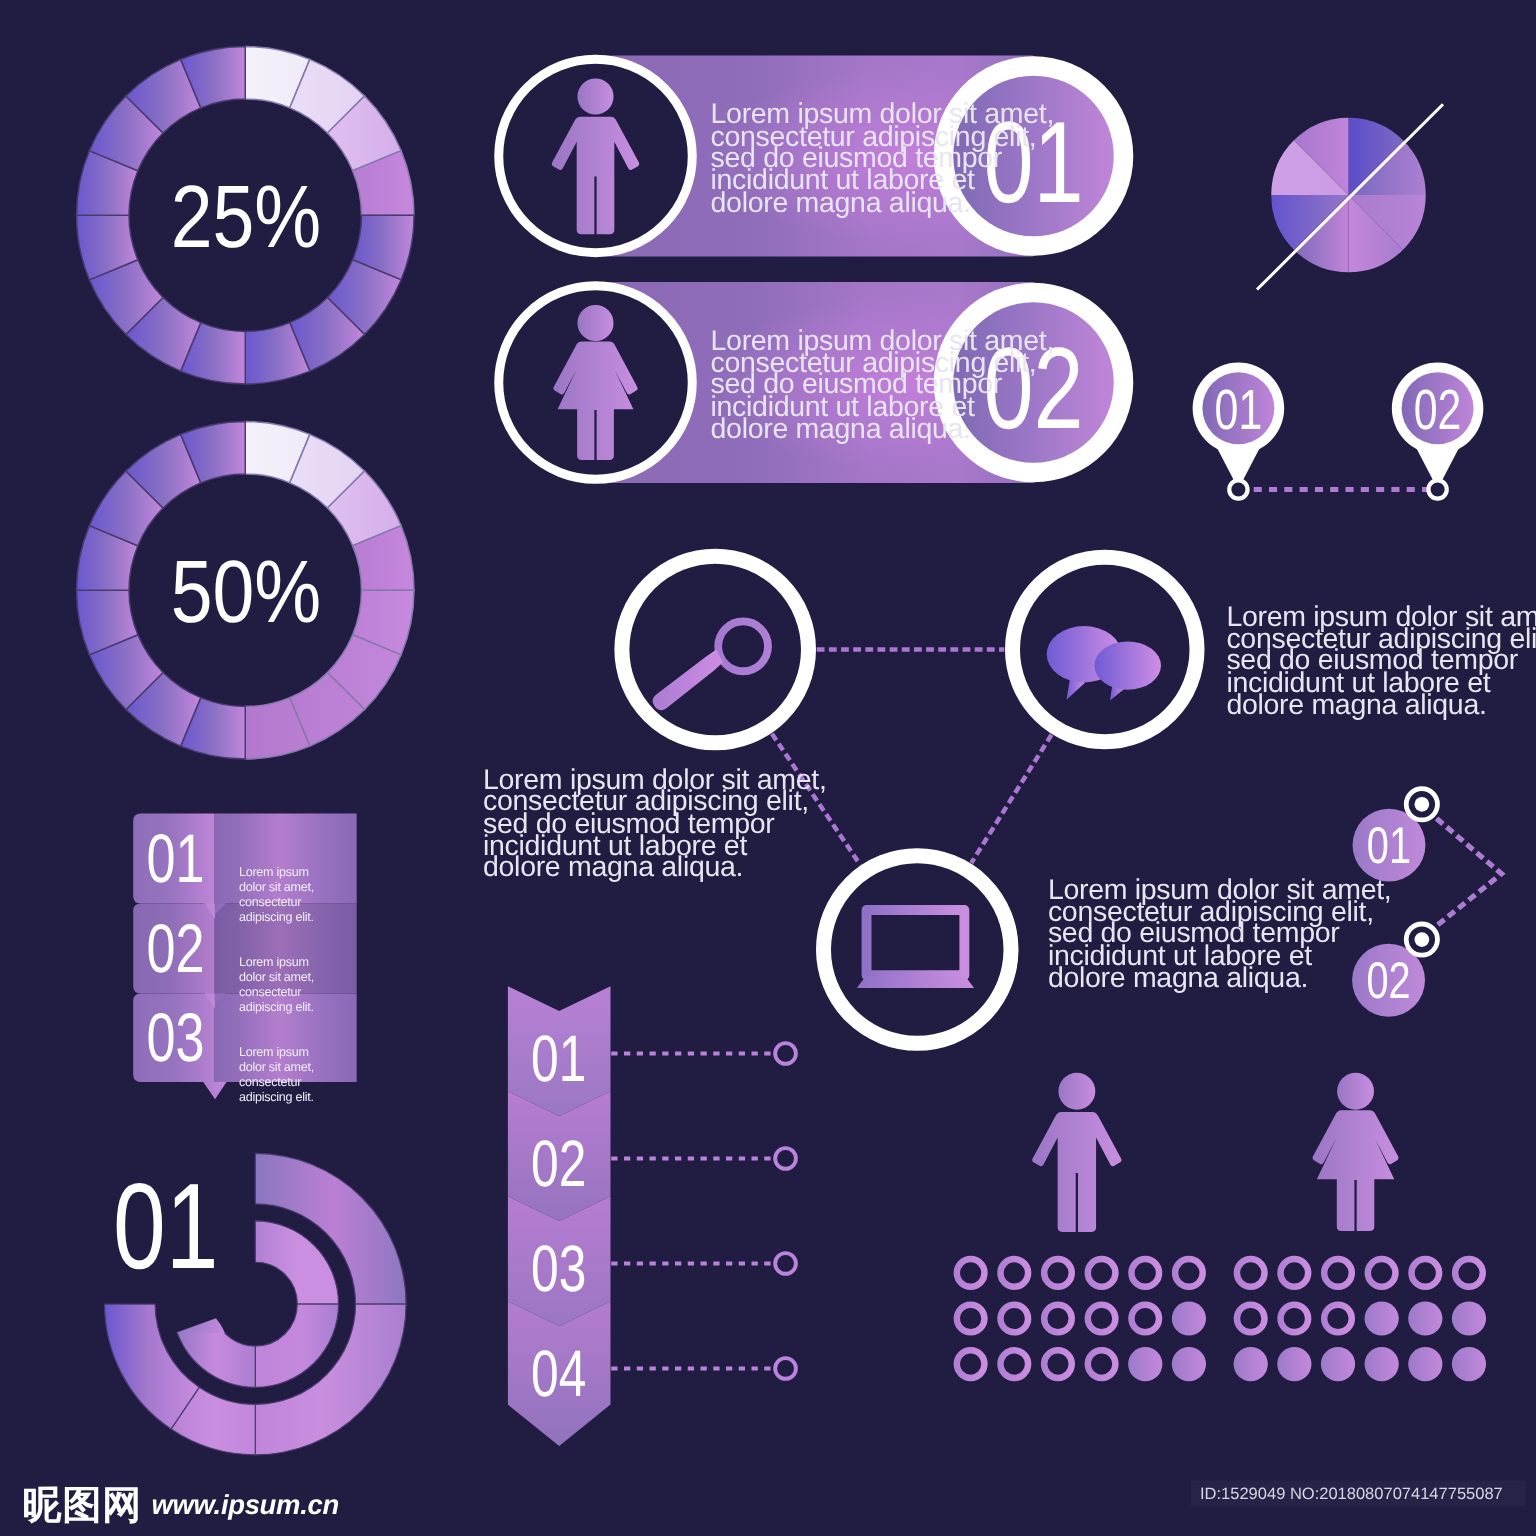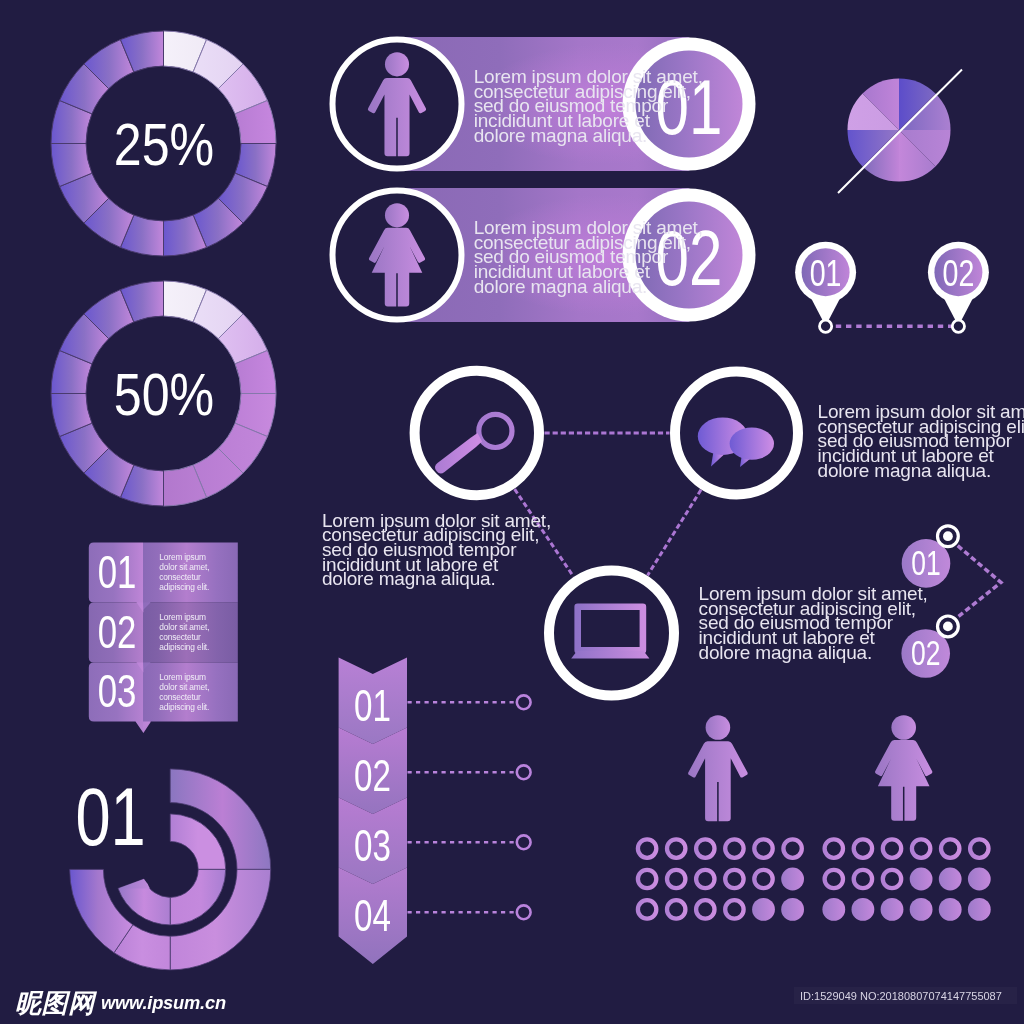--- a/index.html
+++ b/index.html
@@ -6,22 +6,22 @@
   html,body{margin:0;padding:0;}
   body{
     width:1024px;height:1024px;overflow:hidden;
     background:#211c42;
     font-family:"Liberation Sans", sans-serif;
     position:relative;
   }
   .stage{position:absolute;left:0;top:0;width:1024px;height:1024px;background:#211c42;}
   svg.layer{position:absolute;left:0;top:0;width:1024px;height:1024px;display:block;}
   .para{position:absolute;color:#e8e5f0;font-size:19px;line-height:14.7px;white-space:pre;letter-spacing:-0.2px;}
-  .para.small{font-size:8.4px;line-height:10px;color:#f0edf6;letter-spacing:-0.17px;}
-  .ftr-cn{position:absolute;color:#fff;font-weight:bold;font-style:italic;}
+  .para.small{font-size:8.4px;line-height:10px;color:#f0edf6;letter-spacing:-0.17px;margin-top:24px;}
+  .ftr-cn{position:absolute;color:#fff;font-weight:bold;}
   .ftr-url{position:absolute;color:#fff;font-weight:bold;font-style:italic;}
   .ftr-id{position:absolute;color:#d8d4e4;font-size:11px;}
   .idbox{position:absolute;background:#272247;}
 </style>
 </head>
 <body>
 
 <div class="stage">
   <svg class="layer" id="art" viewBox="0 0 1024 1024" xmlns="http://www.w3.org/2000/svg">
     <defs>

